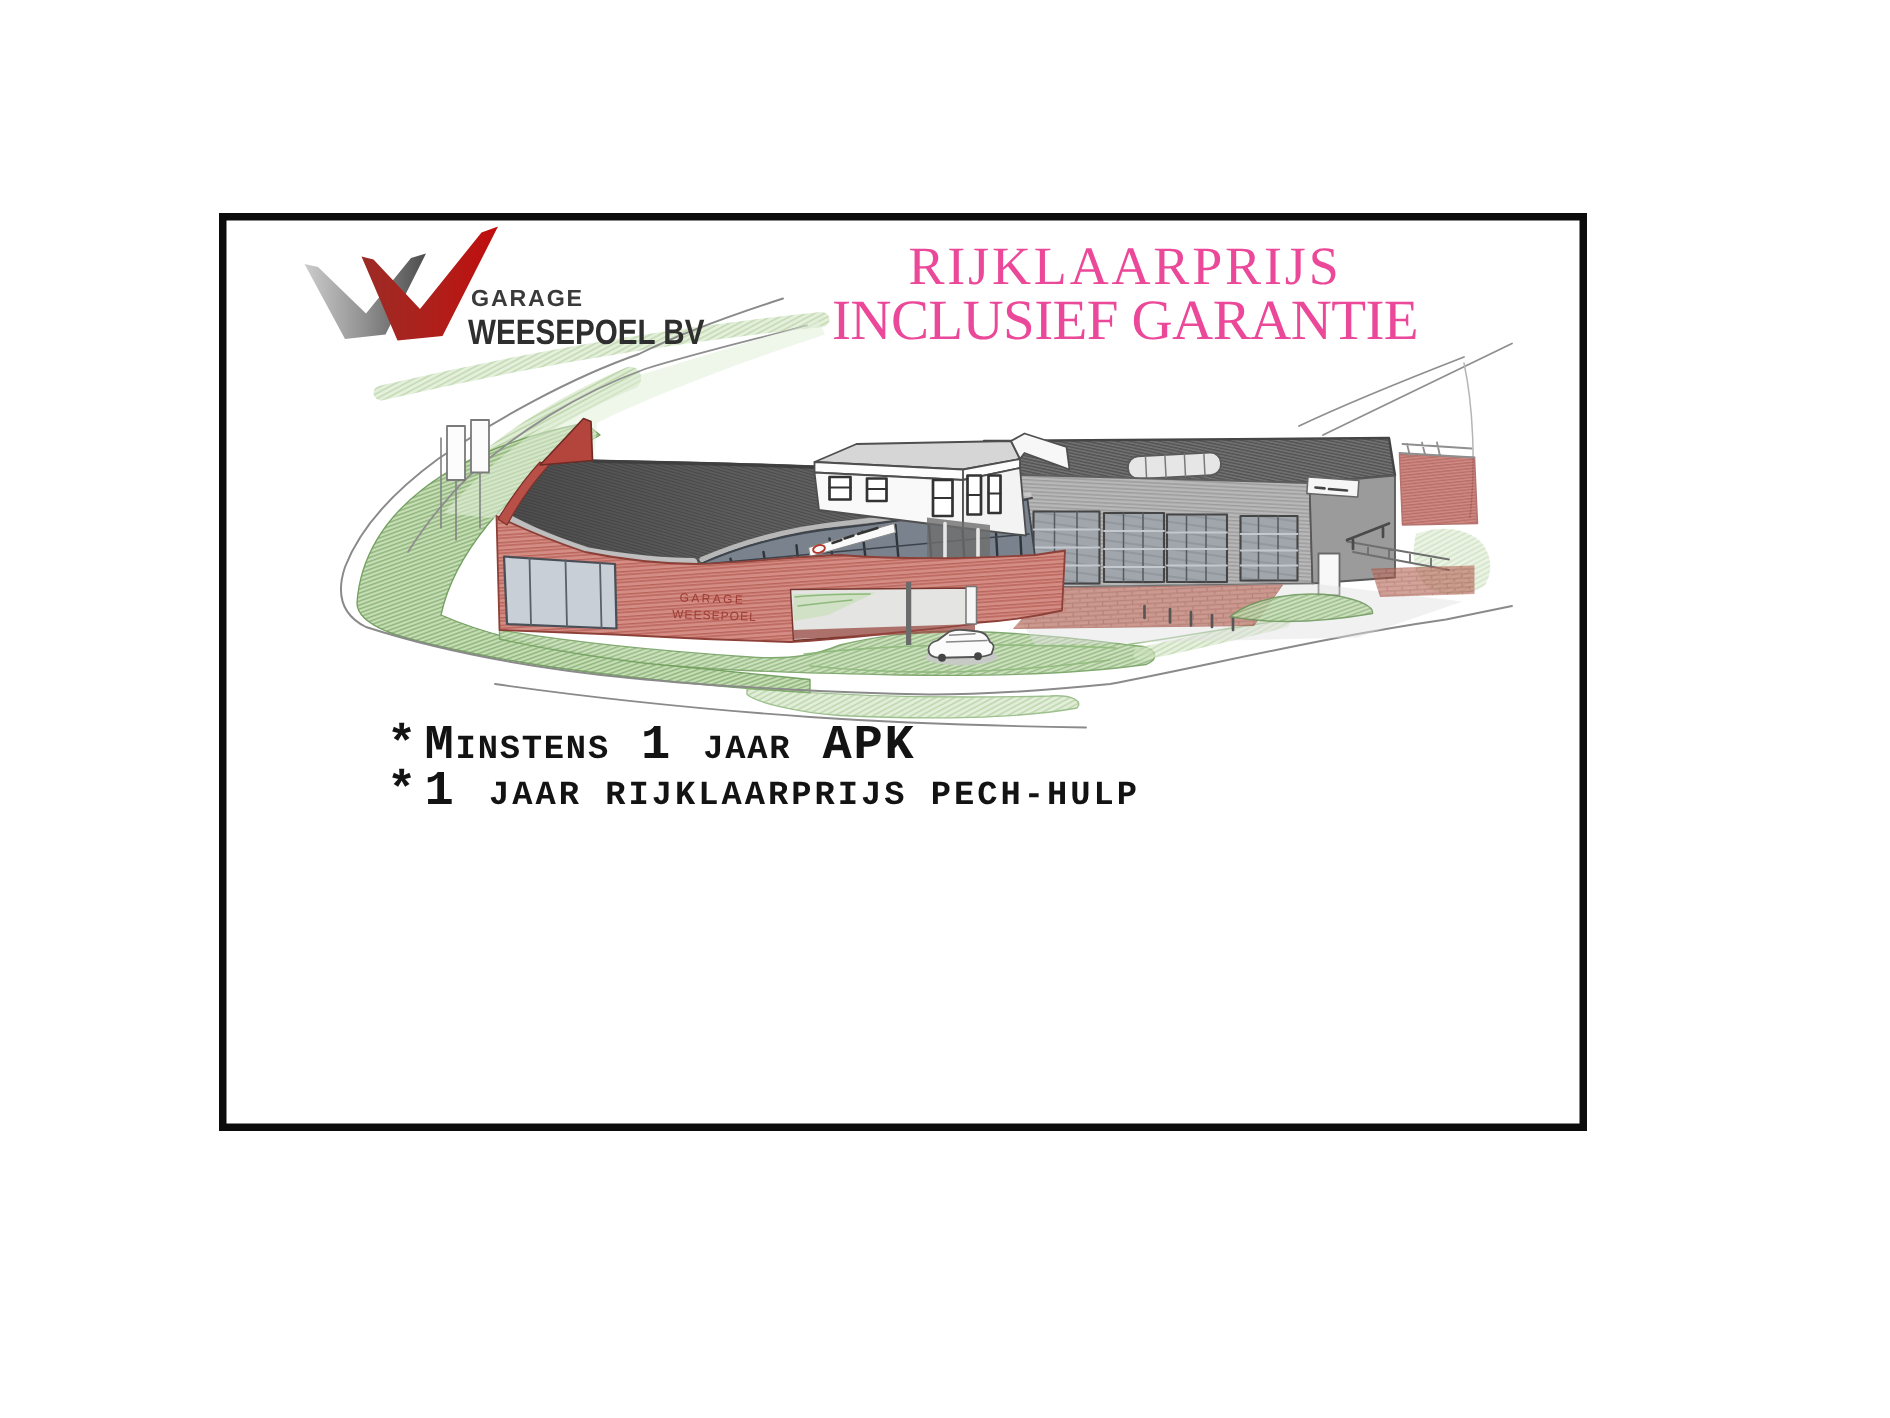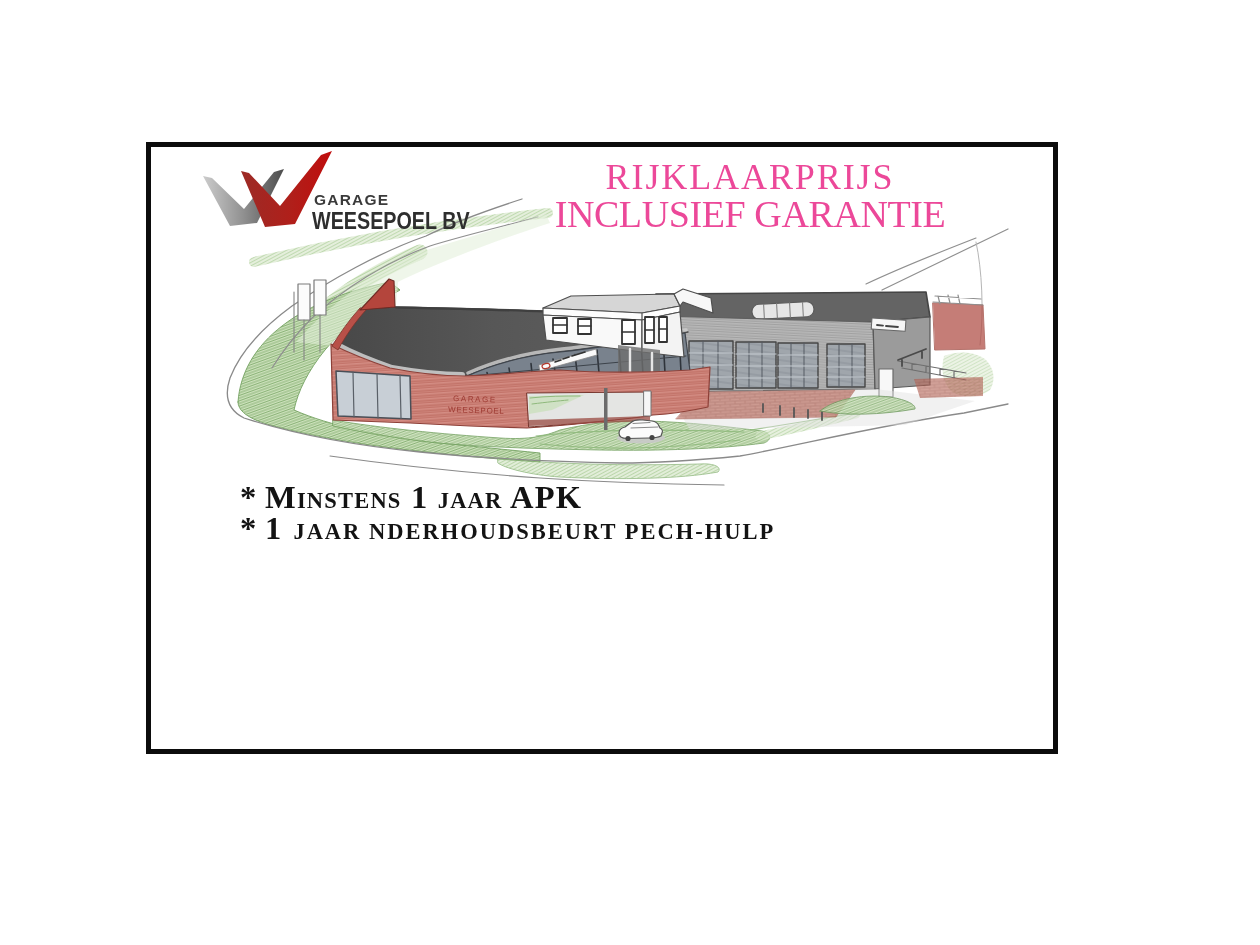--- a/index.html
+++ b/index.html
@@ -4,21 +4,21 @@
 <style>
   html,body{margin:0;padding:0;background:#ffffff;width:1260px;height:945px;overflow:hidden;}
   body{position:relative;font-family:"Liberation Sans",sans-serif;}
   .abs{position:absolute;}
   #heading{
     left:520px;top:160px;width:460px;text-align:center;
     font-family:"Liberation Serif",serif;color:#ec4899;white-space:nowrap;
   }
   #h1{font-size:36px;line-height:35px;letter-spacing:1.9px;}
   #h2{font-size:38px;line-height:38px;letter-spacing:-0.4px;}
-  #bullets{left:240px;top:482px;color:#131313;font-family:Liberation Serif, serif;font-weight:bold;}
+  #bullets{left:258px;top:482px;color:#131313;font-family:Liberation Mono, monospace;font-weight:bold;}
   .bl{height:30.85px;line-height:30.85px;white-space:nowrap;font-size:32.5px;}
   .bl .star{display:inline-block;width:25px;letter-spacing:0;}
   .bl .sc{font-size:22.5px;}
 </style>
 </head>
 <body>
 
 <div class="abs" style="left:146px;top:142px;width:912px;height:612px;border:5px solid #0c0c0c;box-sizing:border-box;"></div>
 
 <svg class="abs" style="left:0;top:0;" width="1260" height="945" viewBox="0 0 1260 945">
@@ -282,15 +282,15 @@
     <div id="h1">RIJKLAARPRIJS</div>
     <div id="h2">INCLUSIEF GARANTIE</div>
   </div>
 
 <div id="bullets" class="abs">
 
   <div class="bl" style="letter-spacing:1.2px;"><span class="star">*</span>M<span class="sc">INSTENS</span> 1 <span class="sc">JAAR</span> APK</div>
 
 
 
-  <div class="bl" style="letter-spacing:2.0px;"><span class="star">*</span>1 <span class="sc">JAAR NDERHOUDSBEURT PECH-HULP</span></div>
+  <div class="bl" style="letter-spacing:2.0px;"><span class="star">*</span>1 <span class="sc">JAAR RIJKLAARPRIJS PECH-HULP</span></div>
 
 </div>
 
 </body></html>

